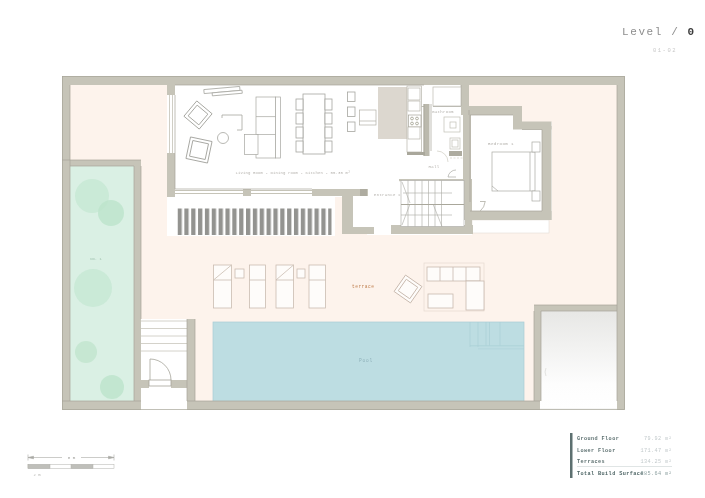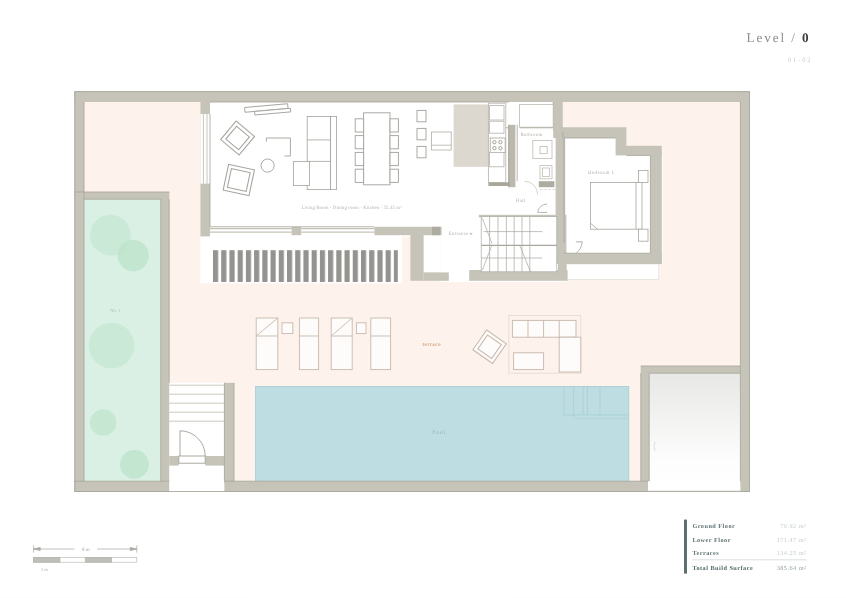--- a/index.html
+++ b/index.html
@@ -1,16 +1,16 @@
 <!DOCTYPE html>
 <html><head>
 <meta charset="utf-8">
 <style>
 html,body{margin:0;padding:0;background:#ffffff;}
-#c{position:relative;width:705px;height:498px;overflow:hidden;font-family:Liberation Serif, serif;}
+#c{position:relative;width:705px;height:498px;overflow:hidden;font-family:Liberation Mono, monospace;}
 svg{display:block;}
 </style>
 </head>
 <body>
 <div id="c">
 <svg width="705" height="498" viewBox="0 0 705 498" xmlns="http://www.w3.org/2000/svg">
 <defs>
 <linearGradient id="garagegrad" x1="0" y1="0" x2="0" y2="1">
 <stop offset="0" stop-color="#e7e7e5"></stop>
 <stop offset="0.75" stop-color="#fdfdfd"></stop>

